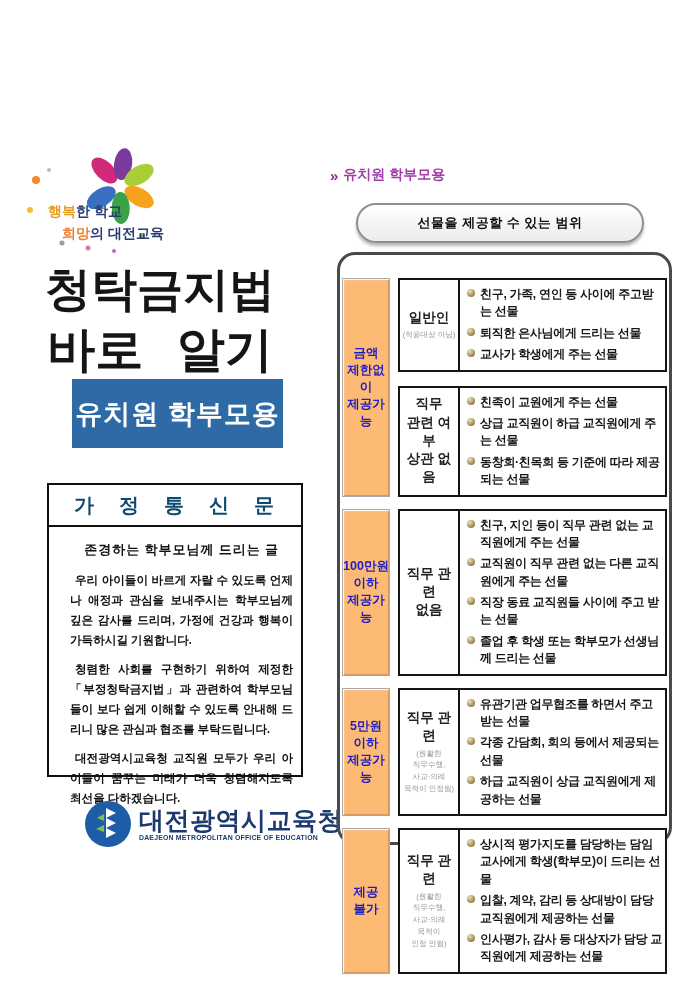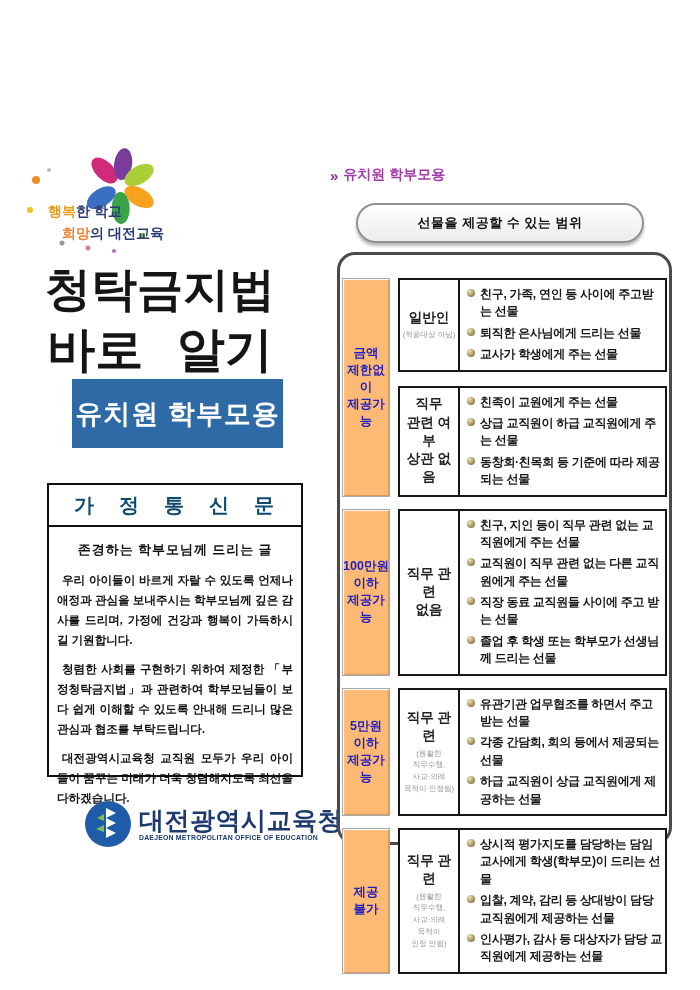--- a/index.html
+++ b/index.html
@@ -23,21 +23,21 @@
 
   .audience-badge{position:absolute;left:72px;top:379px;width:211px;height:69px;
     background:#2e6ba6;color:#ffffff;font-size:27px;font-weight:800;
     display:flex;align-items:center;justify-content:center;letter-spacing:1px;}
 
   .notice-box{position:absolute;left:47px;top:483px;width:252px;height:290px;
     border:2px solid #101010;background:#fff;
     font-family:"Liberation Serif","DejaVu Serif",serif;}
   .notice-header{border-bottom:2px solid #101010;text-align:center;
     font-size:20px;font-weight:700;letter-spacing:10px;padding:7px 0 6px 8px;color:#0c4a6e;}
-  .notice-body{padding:10px 8px 6px 8px;font-size:11.6px;font-weight:700;
+  .notice-body{padding:10px 8px 6px 21px;font-size:11.6px;font-weight:700;
     line-height:1.72;color:#111;text-align:justify;}
   .salutation{text-align:center;font-size:13px;margin:2px 0 10px 0;letter-spacing:1px;}
   .notice-body p{margin:0 0 9px 0;text-indent:5px;}
 
   .org-logo{position:absolute;left:84px;top:800px;display:flex;align-items:center;gap:7px;}
   .org-text .kr{font-size:25px;font-weight:700;color:#1d3a70;letter-spacing:0.5px;line-height:1.05;}
   .org-text .en{font-size:6.9px;font-weight:700;color:#1d3a70;letter-spacing:0.2px;}
 
   
   .breadcrumb{position:absolute;left:330px;top:166px;font-size:14px;font-weight:800;color:#a23aa8;

